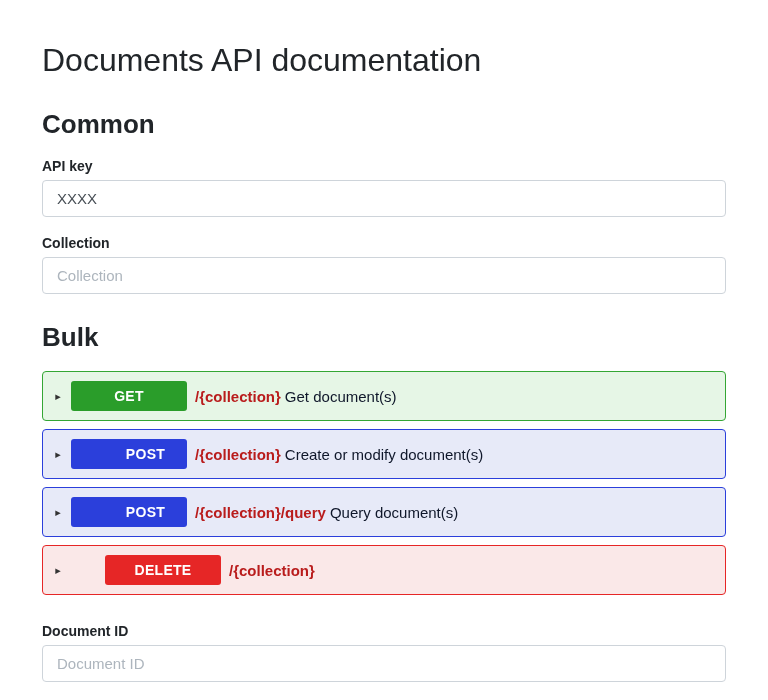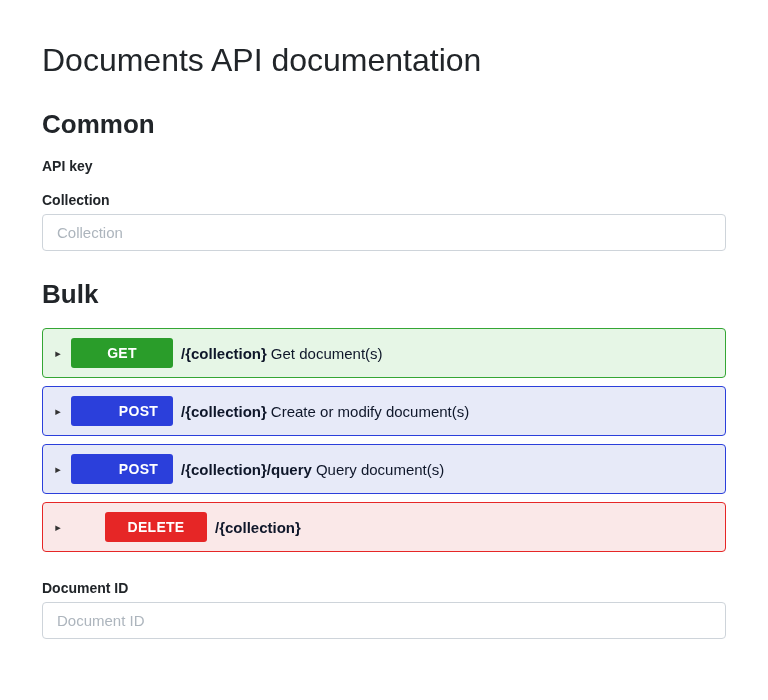--- a/index.html
+++ b/index.html
@@ -76,21 +76,21 @@
     }
     .caret {
       font-size: 11px;
       color: #333;
       margin-right: 8px;
       width: 10px;
       text-align: center;
     }
     .method-badge {
       display: inline-block;
-      width: 102px;
+      width: 116px;
       text-align: center;
       padding: 7px 0;
       font-size: 14px;
       font-weight: 700;
       color: #ffffff;
       border-radius: 3px;
       margin-right: 8px;
       letter-spacing: 0.3px;
     }
     .method-badge.get {
@@ -100,39 +100,40 @@
       background: #2b3fdb;
       padding-left: 33px;
     }
     .method-badge.delete {
       background: #e62626;
       margin-left: 34px;
     }
     .endpoint-path {
       font-size: 15px;
       font-weight: 700;
-      color: #0f172a;
+      color: #b91c1c;
       margin-right: 4px;
     }
     .endpoint-desc {
       font-size: 15px;
       font-weight: 400;
       color: #0f172a;
     }
   </style>
 </head>
 <body>
 
 <h1>Documents API documentation</h1>
 
 <div class="section">
   <h2>Common</h2>
 
   <div class="form-group">
     <label class="form-label">API key</label>
+    <input type="text" class="form-input" value="XXXX" style="">
   </div>
 
   <div class="form-group">
     <label class="form-label">Collection</label>
     <input type="text" class="form-input" placeholder="Collection" style="">
   </div>
 </div>
 
 <div class="section">
   <h2>Bulk</h2>

